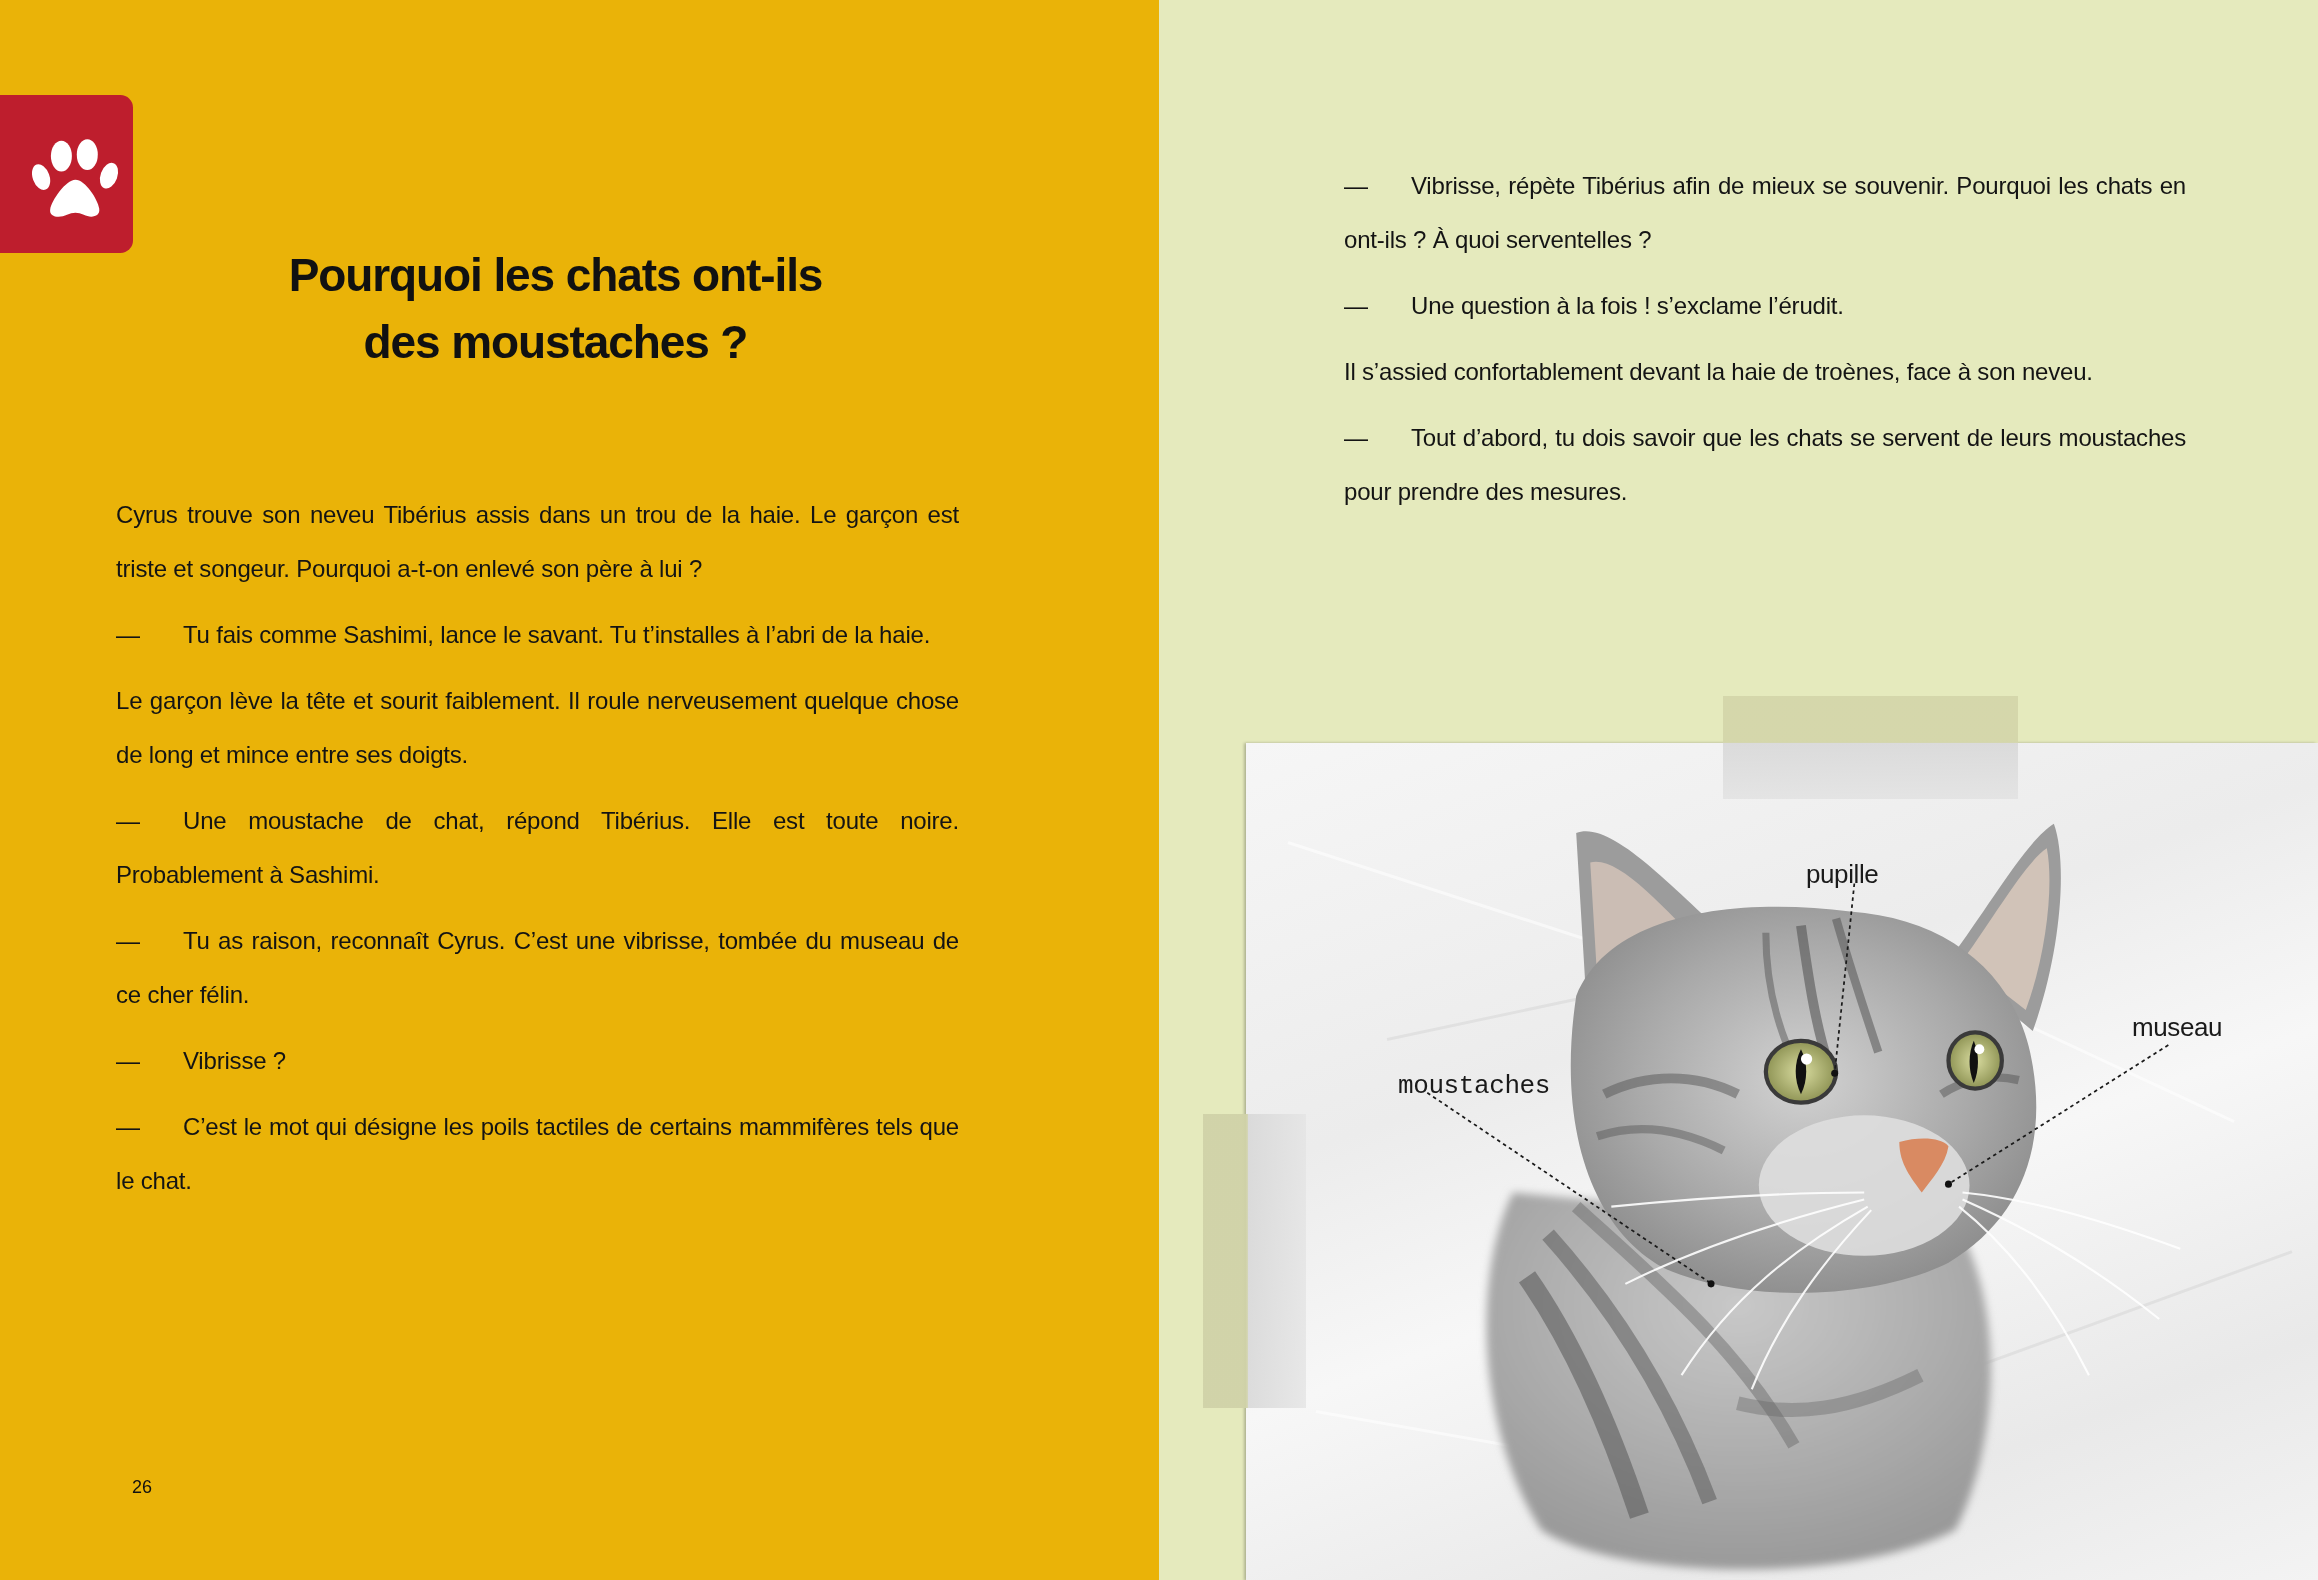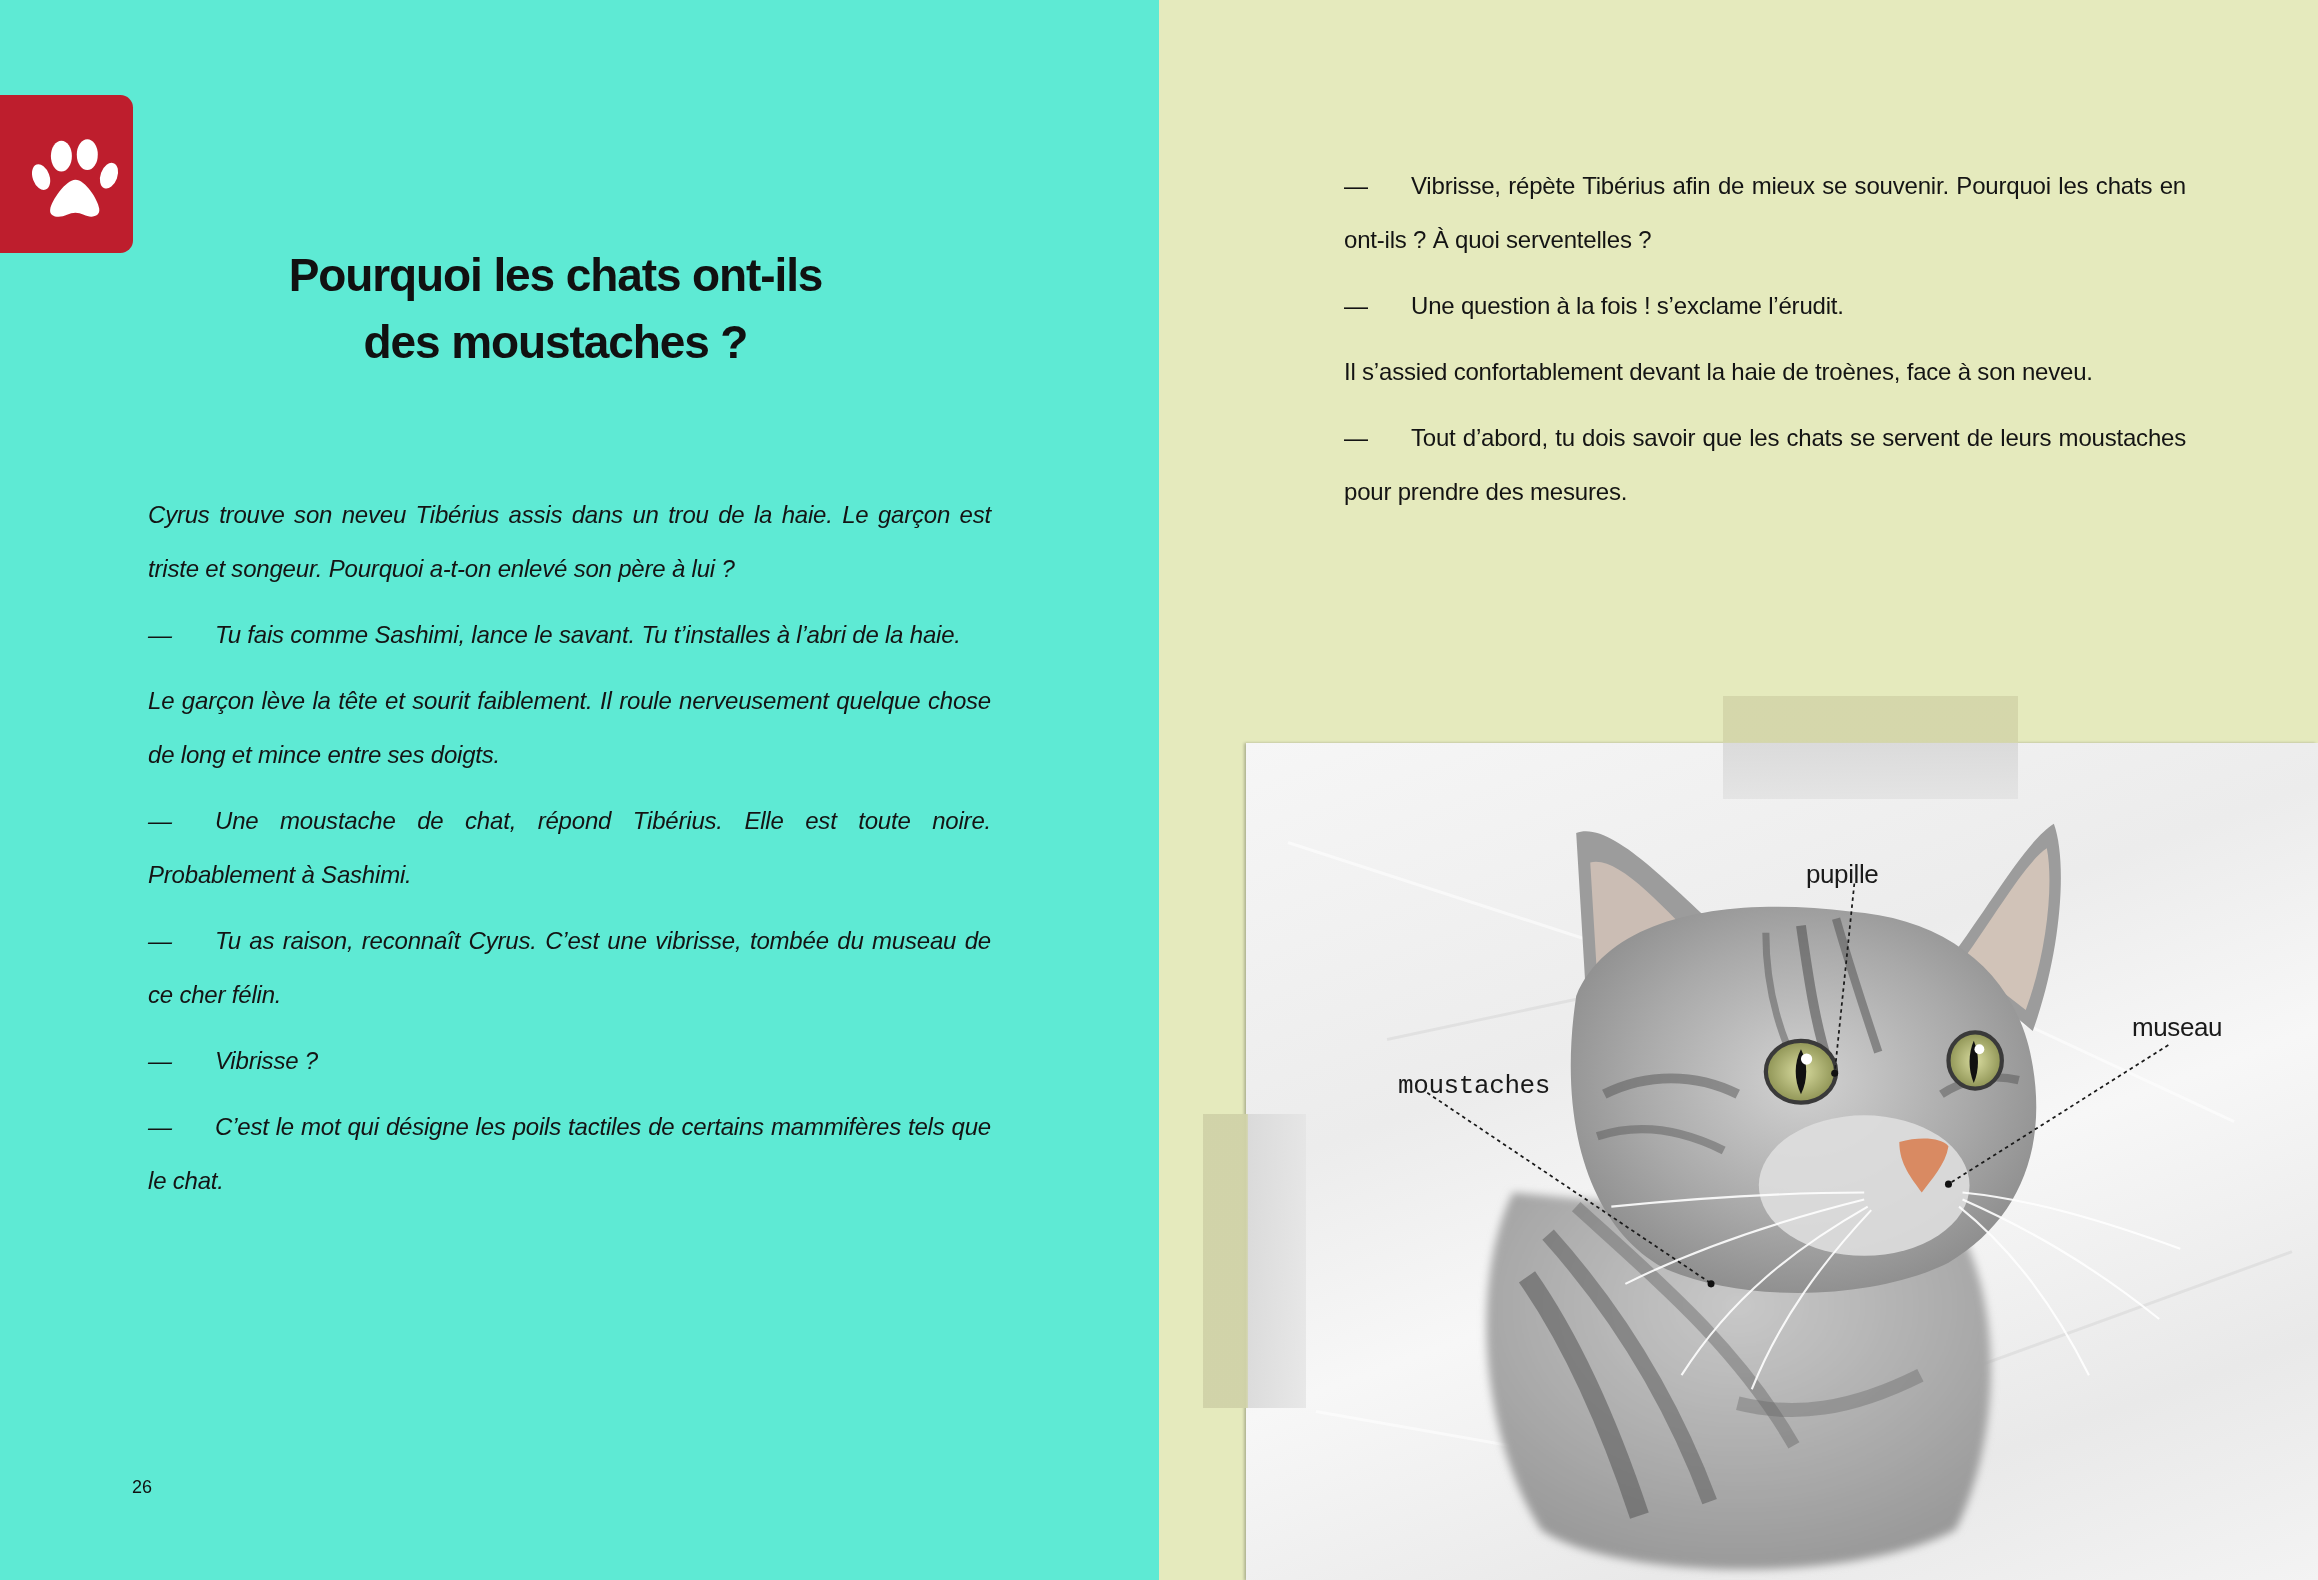--- a/index.html
+++ b/index.html
@@ -4,21 +4,21 @@
 <style>
   html, body { margin: 0; padding: 0; }
   body {
     width: 2319px; height: 1581px; position: relative; overflow: hidden;
     background: #ffffff;
     font-family: "DejaVu Sans", sans-serif;
     color: #111111;
   }
   .page-left {
     position: absolute; left: 0; top: 0; width: 1387px; height: 1581px;
-    background: #5eead4;
+    background: #eab308;
   }
   .page-right {
     position: absolute; left: 1159px; top: 0; width: 1159px; height: 1581px;
     background: #e5eabd;
   }
   .paw-box {
     position: absolute; left: 0; top: 95px; width: 133px; height: 158px;
     background: #be1e2d; border-radius: 0 12.6px 12.6px 0;
   }
   .paw-box svg { position: absolute; left: 32px; top: 44px; width: 91px; height: 81px; }
@@ -28,21 +28,21 @@
     font-weight: bold; font-size: 46px; line-height: 67px; letter-spacing: -1.1px;
     margin: 0; color: #111;
   }
   .chapter-title span { display: block; }
   .text-col {
     position: absolute; font-family: "Liberation Sans", sans-serif;
     font-size: 24px; line-height: 54px; letter-spacing: -0.2px; color: #141414; margin-top: 36px;
   }
   .text-col p { margin: 0 0 12px 0; text-align: justify; }
   .text-col p.last-left { text-align: left; }
-  .left-col { left: 148px; top: 452px; width: 843px; font-style: italic; }
+  .left-col { left: 116px; top: 452px; width: 843px; }
   .right-col { left: 1344px; top: 123px; width: 842px; }
   .dash { display: inline-block; width: 67px; }
   .page-number {
     position: absolute; left: 132px; top: 1477px;
     font-family: "Liberation Sans", sans-serif; font-size: 18px; color: #111;
   }
   .photo-paper {
     position: absolute; left: 1246px; top: 743px; width: 1072px; height: 838px;
     background: linear-gradient(160deg, #f6f6f6 0%, #ececec 35%, #f7f7f7 55%, #e9e9e9 80%, #f3f3f3 100%);
     box-shadow: -2.1px 0 2.8px rgba(0,0,0,0.25);

